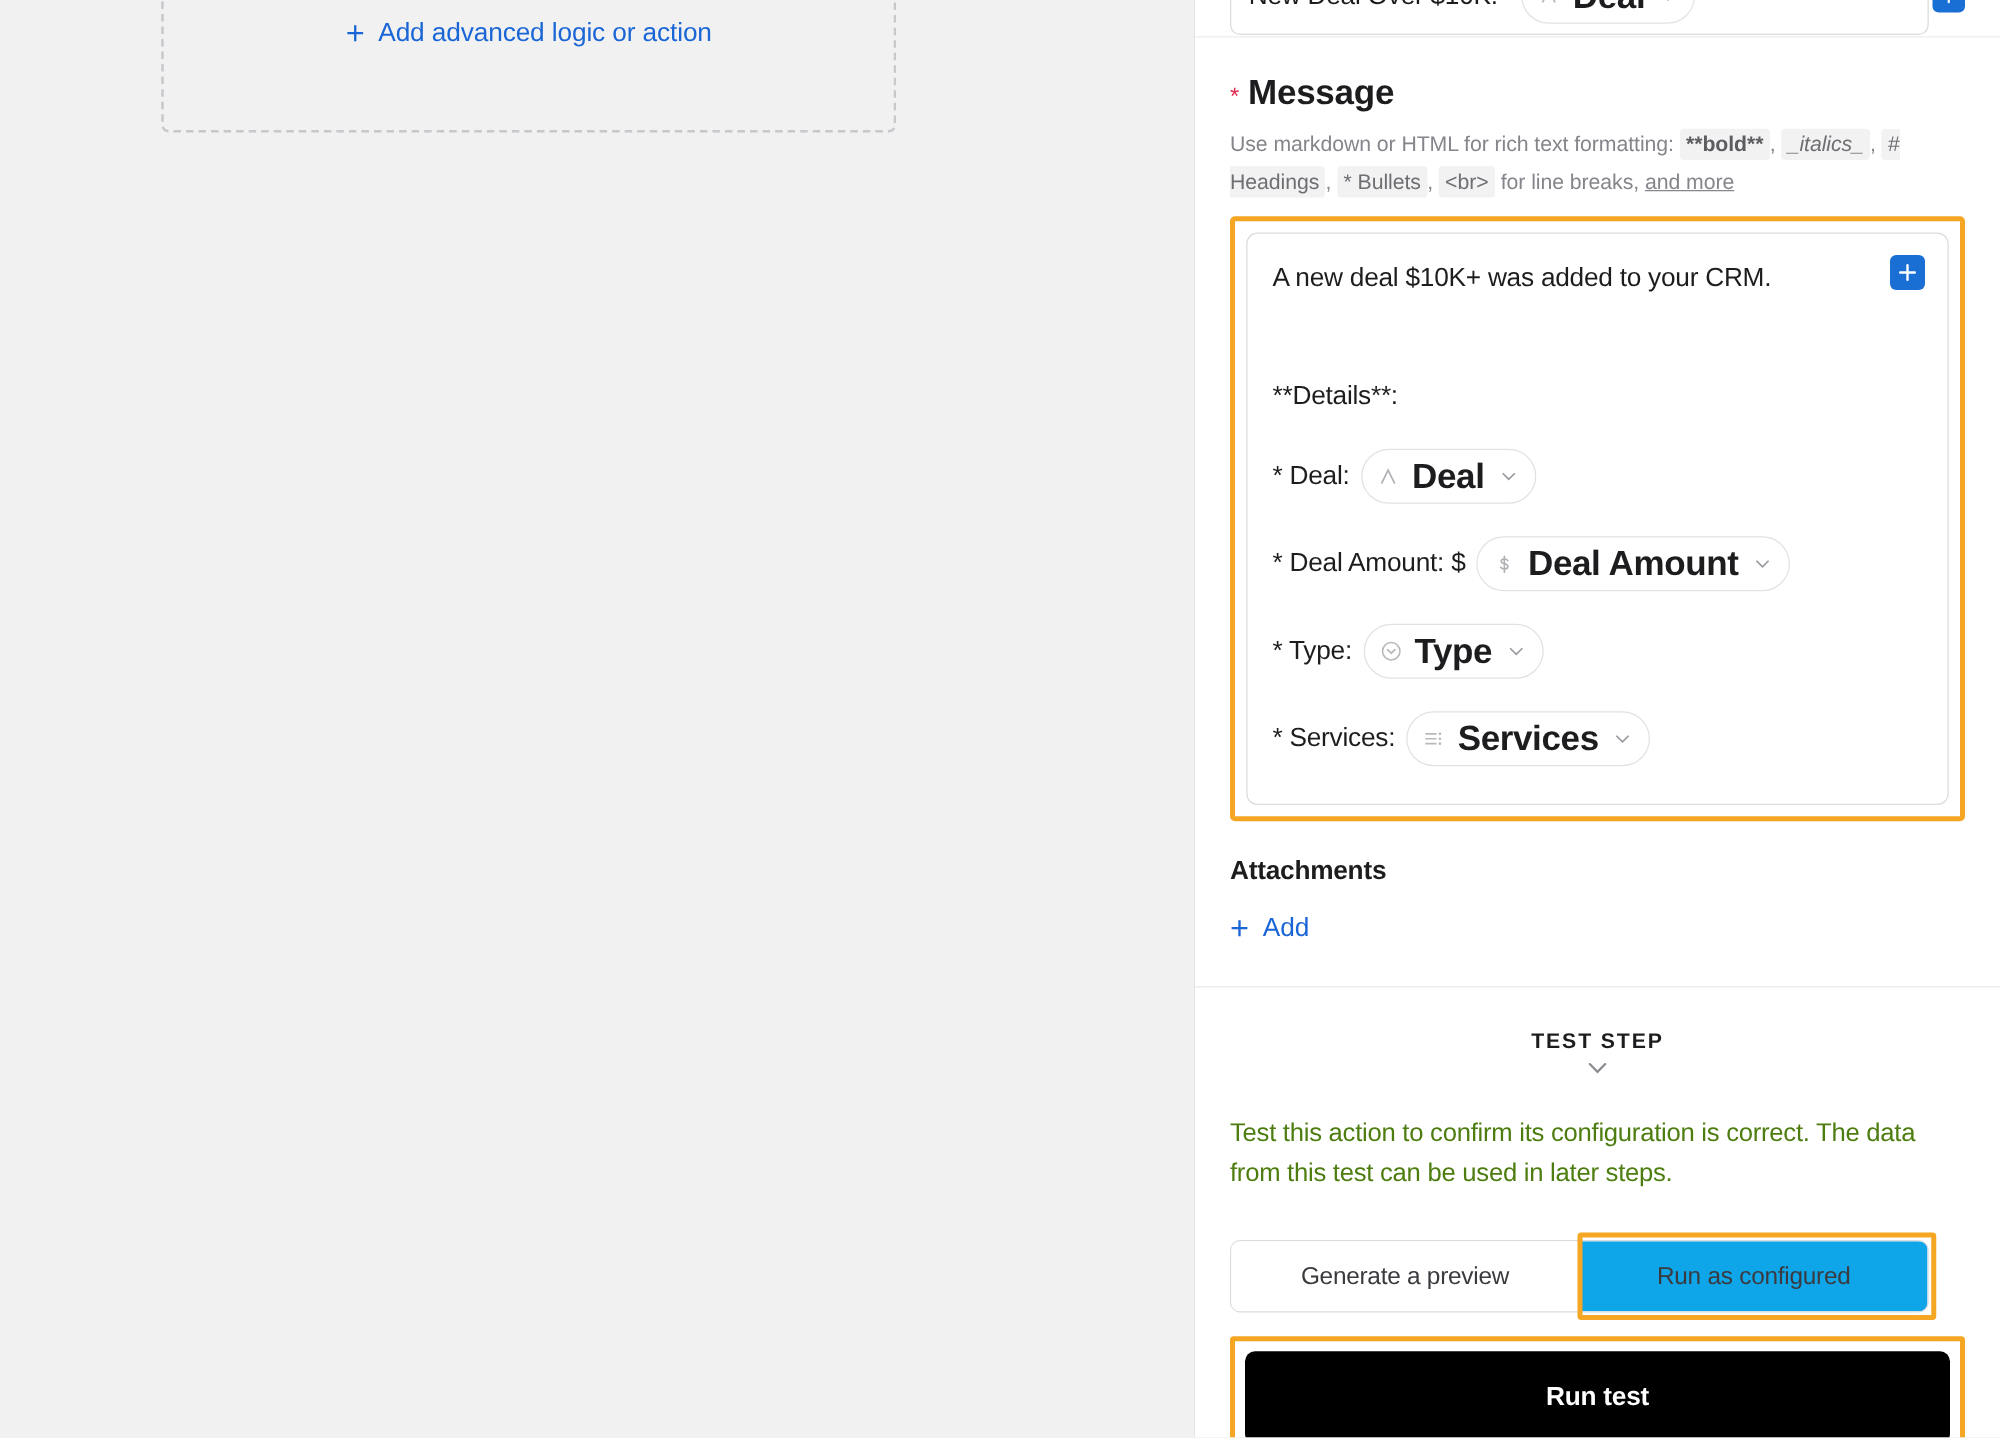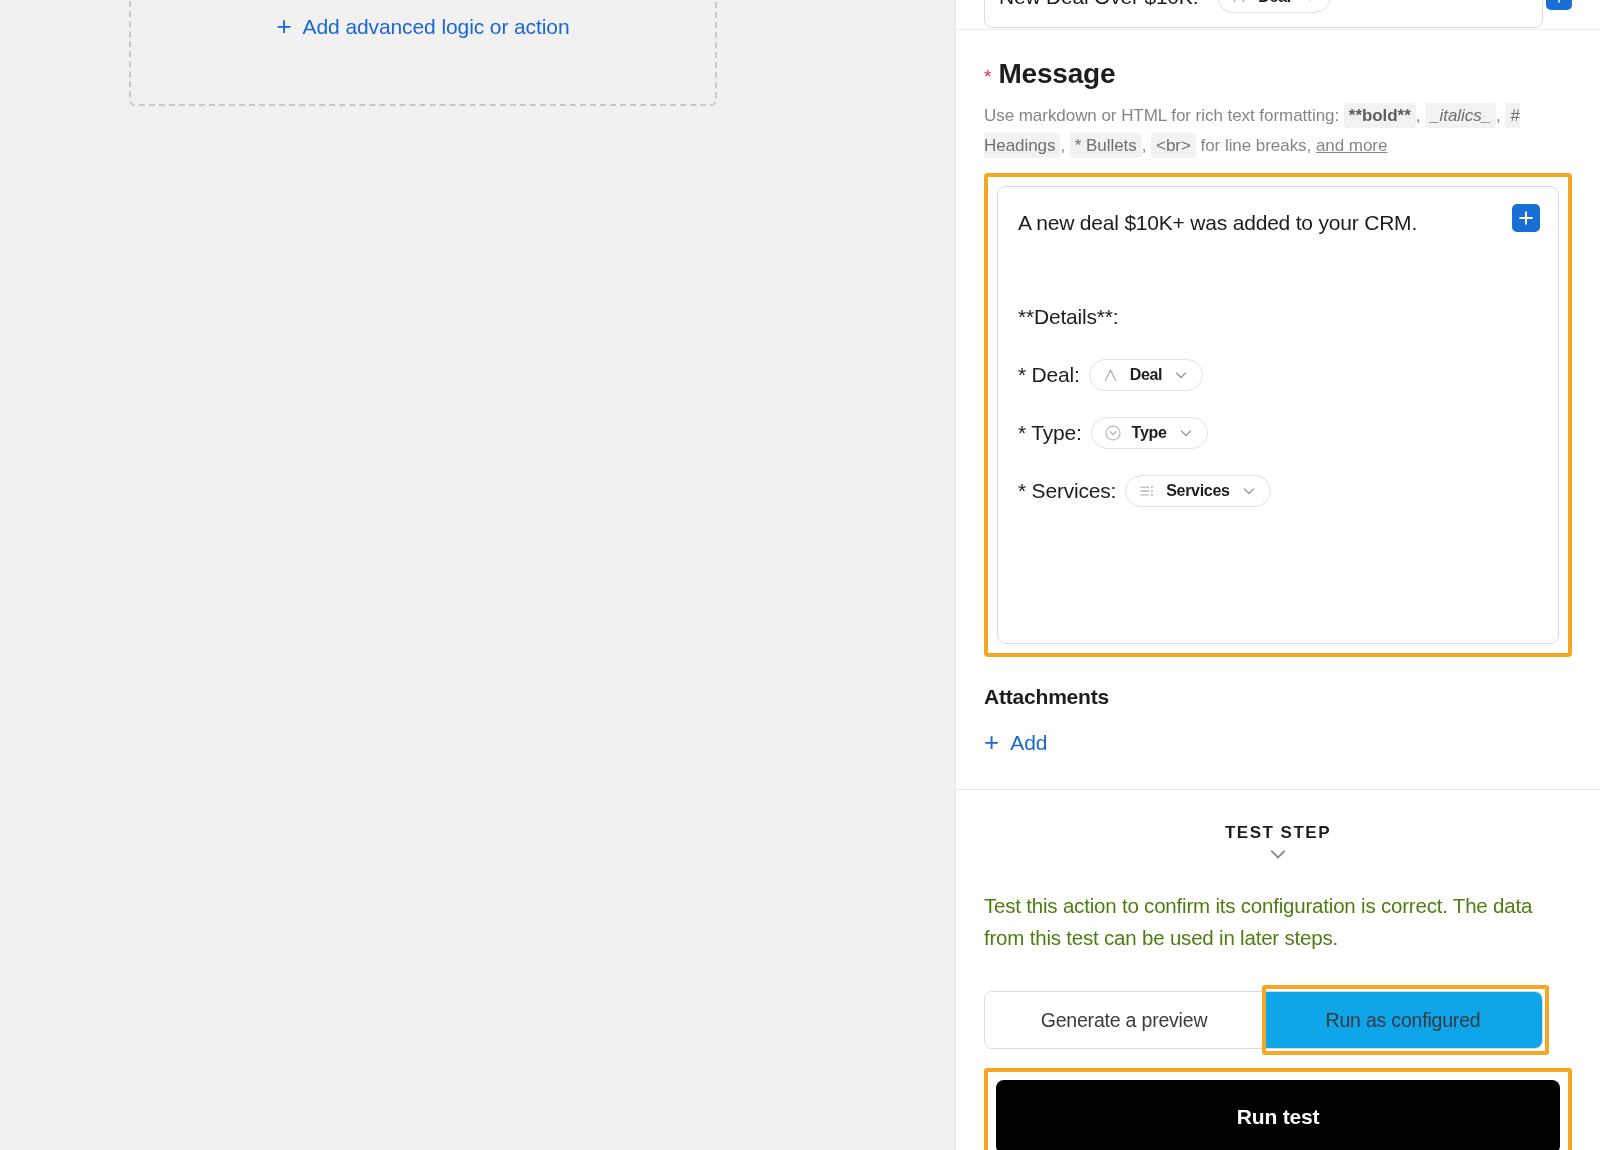--- a/index.html
+++ b/index.html
@@ -187,21 +187,21 @@
     align-items: center;
     gap: 9px;
     border: 1px solid #e2e2e4;
     border-radius: 999px;
     background: #fff;
     padding: 5px 13px 5px 11px;
     margin-left: 9px;
     vertical-align: middle;
   }
   .token-label {
-    font-size: 16px;
+    font-size: 28px;
     font-weight: 700;
     color: #1d1d1f;
     letter-spacing: -0.3px;
     white-space: nowrap;
   }
   .tok-ico { display: flex; align-items: center; justify-content: center; width: 20px; height: 20px; }
   .tok-caret { display: flex; align-items: center; margin-left: 2px; }
 
   
   .attachments-title {
@@ -403,20 +403,37 @@
               </span>
               <span class="token-label">Deal</span>
               <span class="tok-caret">
                 <svg width="16" height="16" viewBox="0 0 16 16">
                     <path d="M3.5 6l4.5 4.5L12.5 6" stroke="#9a9aa0" stroke-width="1.4" fill="none" stroke-linecap="round"></path>
                   </svg>
               </span>
             </span>
           </div>
 
+          <div class="editor-line line-gap">
+            <span>* Deal Amount: $</span>
+            <span class="token">
+              <span class="tok-ico">
+                <svg width="17" height="17" viewBox="0 0 16 16">
+                  <path d="M8 2v12" stroke="#b0b0b5" stroke-width="1.2" stroke-linecap="round"></path>
+                  <path d="M10.6 5.1C10 4.2 9.1 3.9 8 3.9c-1.3 0-2.4.6-2.4 1.8 0 1.2 1.1 1.6 2.4 1.9 1.4.3 2.6.7 2.6 2 0 1.3-1.2 1.9-2.6 1.9-1.2 0-2.2-.4-2.8-1.3" stroke="#b0b0b5" stroke-width="1.2" fill="none" stroke-linecap="round"></path>
+                </svg>
+              </span>
+              <span class="token-label">Deal Amount</span>
+              <span class="tok-caret">
+                <svg width="16" height="16" viewBox="0 0 16 16">
+                    <path d="M3.5 6l4.5 4.5L12.5 6" stroke="#9a9aa0" stroke-width="1.4" fill="none" stroke-linecap="round"></path>
+                  </svg>
+              </span>
+            </span>
+          </div>
 
           <div class="editor-line line-gap">
             <span>* Type:</span>
             <span class="token">
               <span class="tok-ico">
                 <svg width="18" height="18" viewBox="0 0 16 16">
                   <circle cx="8" cy="8" r="6.2" stroke="#b8b8bd" stroke-width="1.1" fill="none"></circle>
                   <path d="M5.4 6.8L8 9.4l2.6-2.6" stroke="#b8b8bd" stroke-width="1.2" fill="none" stroke-linecap="round"></path>
                 </svg>
               </span>

